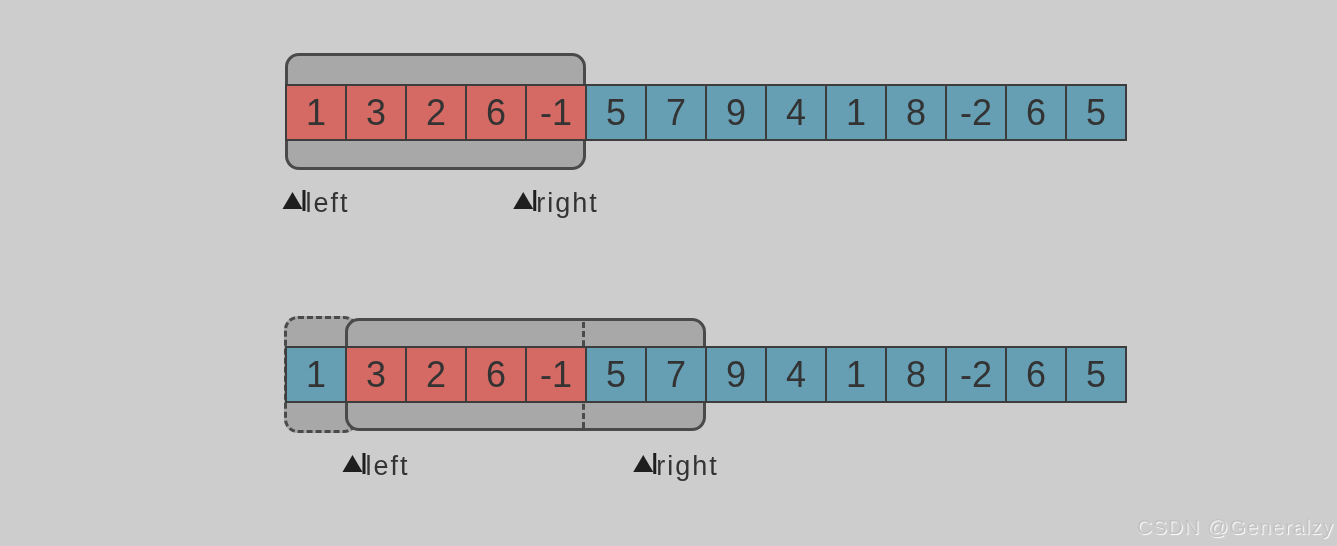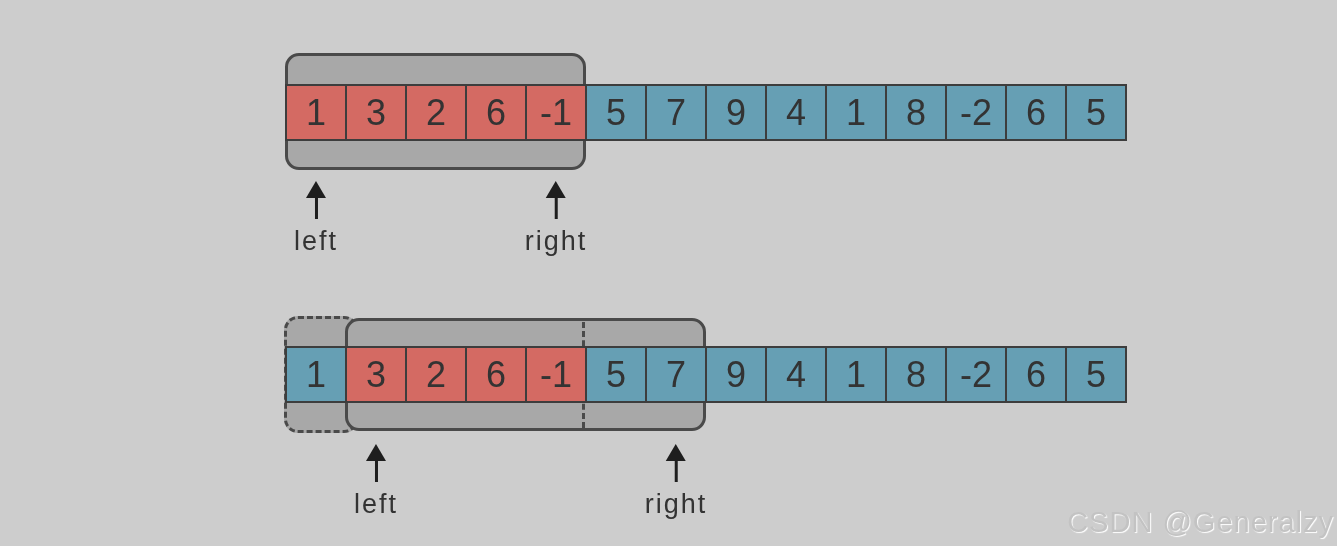--- a/index.html
+++ b/index.html
@@ -56,21 +56,21 @@
     color: #333333;
     flex: none;
   }
   .cell:last-child { margin-right: 0; }
   .cell[data-type="red"]  { background: #d46a63; }
   .cell[data-type="blue"] { background: #669fb4; }
   .pointer {
     position: absolute;
     transform: translateX(-50%);
     display: flex;
-    flex-direction: column;
+    flex-direction: row;
     align-items: center;
     z-index: 5;
   }
   .arrow-head {
     width: 0; height: 0;
     border-left: 10px solid transparent;
     border-right: 10px solid transparent;
     border-bottom: 17px solid #1e1e1e;
   }
   .arrow-stem {
@@ -85,21 +85,21 @@
     color: #333333;
   }
   .p-r1-left  { left: 316px; top: 181px; }
   .p-r1-right { left: 556px; top: 181px; }
   .p-r2-left  { left: 376px; top: 444px; }
   .p-r2-right { left: 676px; top: 444px; }
   .watermark {
     position: absolute;
     right: 3px;
     bottom: 7px;
-    font-size: 29px;
+    font-size: 21px;
     letter-spacing: 1px;
     color: #c3c3c3;
     text-shadow: 1px 1px 1px #ffffff;
     z-index: 6;
   }
 </style>
 </head>
 <body>
 
 <div class="canvas">

